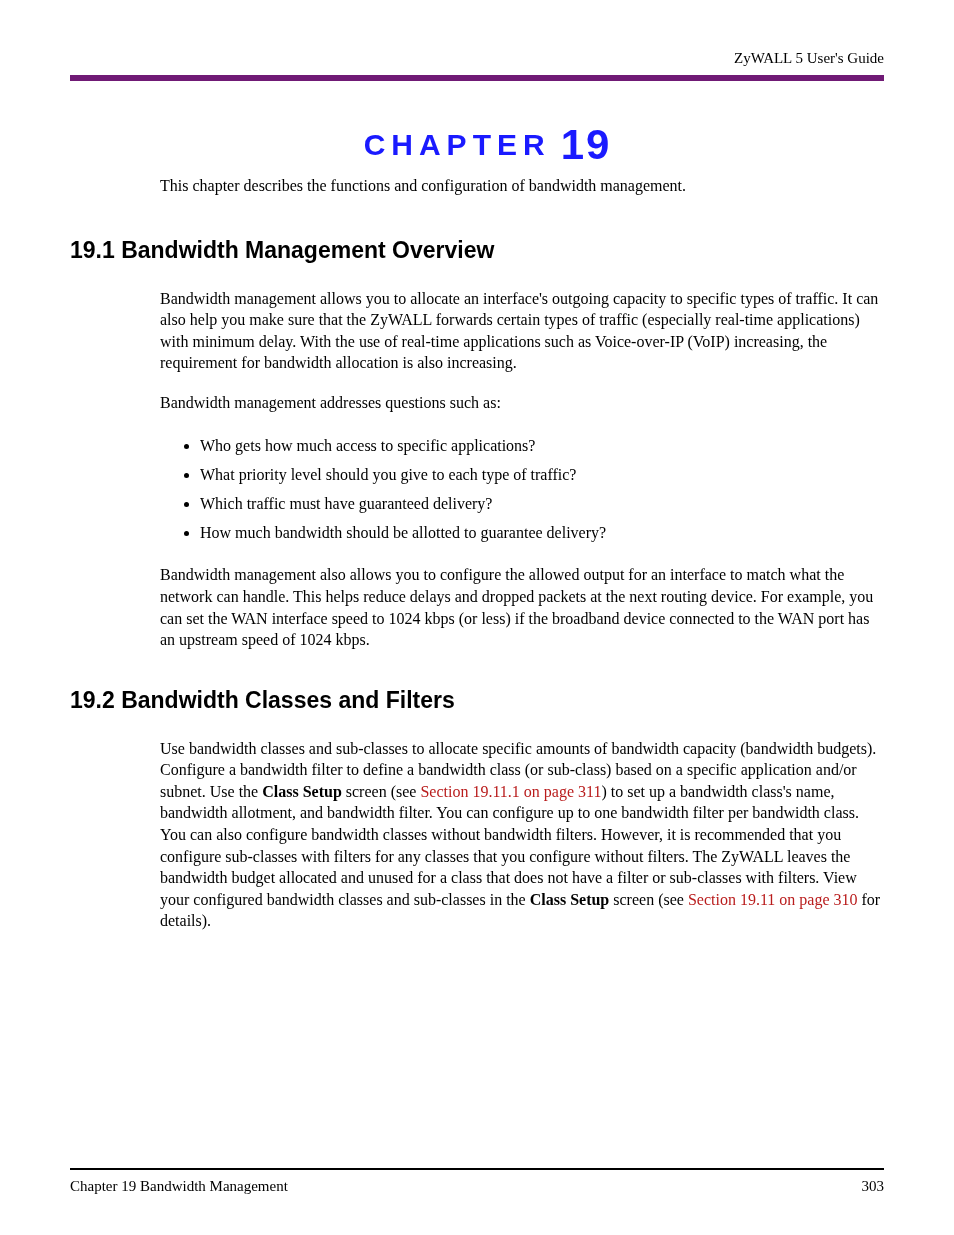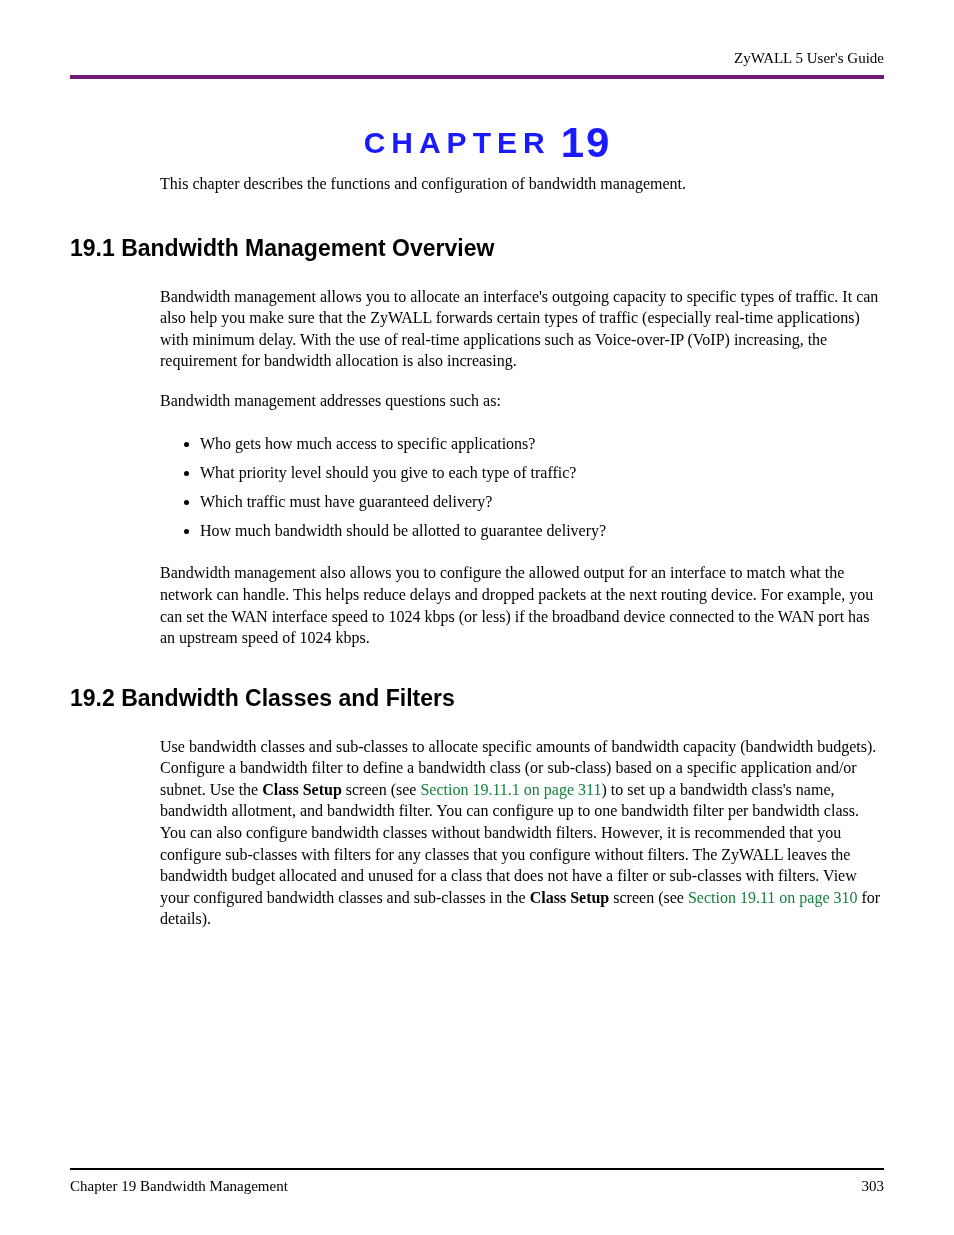--- a/index.html
+++ b/index.html
@@ -12,21 +12,21 @@
     position: relative;
     color: #000;
   }
   .page {
     padding: 50px 70px 40px 70px;
   }
   .header-area {
     text-align: right;
     font-size: 15px;
     padding-bottom: 8px;
-    border-bottom: 4px solid #701a75;
+    border-bottom: 6px solid #701a75;
     margin-bottom: 40px;
   }
   .chapter-number {
     text-align: center;
     color: #1a1aff;
     font-family: Arial, Helvetica, sans-serif;
     font-weight: bold;
     margin-bottom: 6px;
   }
   .chapter-number .chapter-word {
@@ -78,21 +78,21 @@
     font-size: 16px;
     line-height: 1.7;
   }
   ul.bullets li {
     margin-bottom: 2px;
   }
   .bold {
     font-weight: bold;
   }
   .link-text {
-    color: #15803d;
+    color: #b91c1c;
   }
   .footer-area {
     position: absolute;
     bottom: 40px;
     left: 70px;
     right: 70px;
     border-top: 2px solid #000;
     padding-top: 8px;
     font-size: 15px;
     display: flex;

